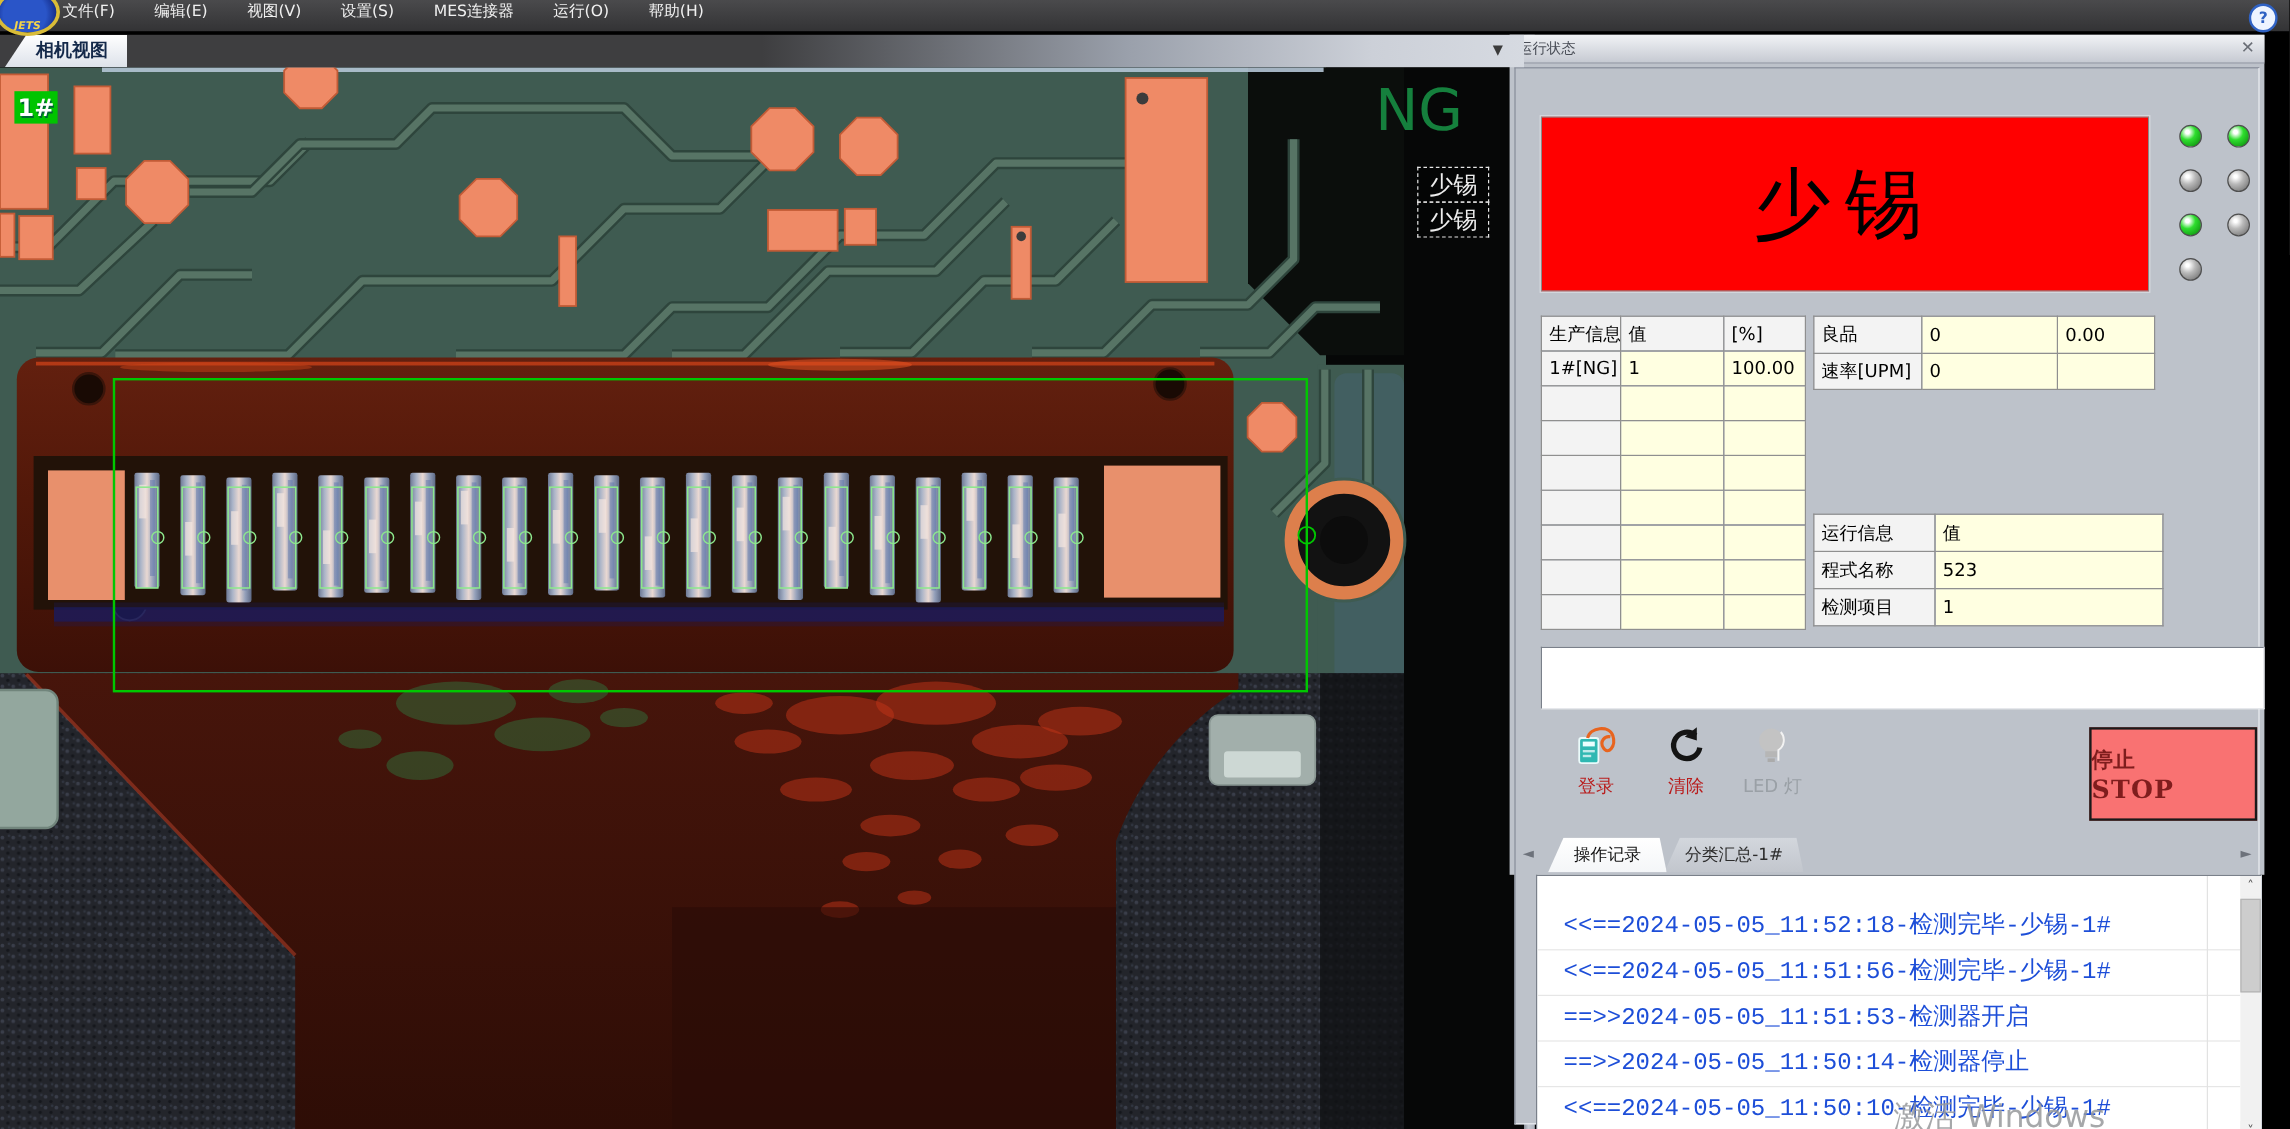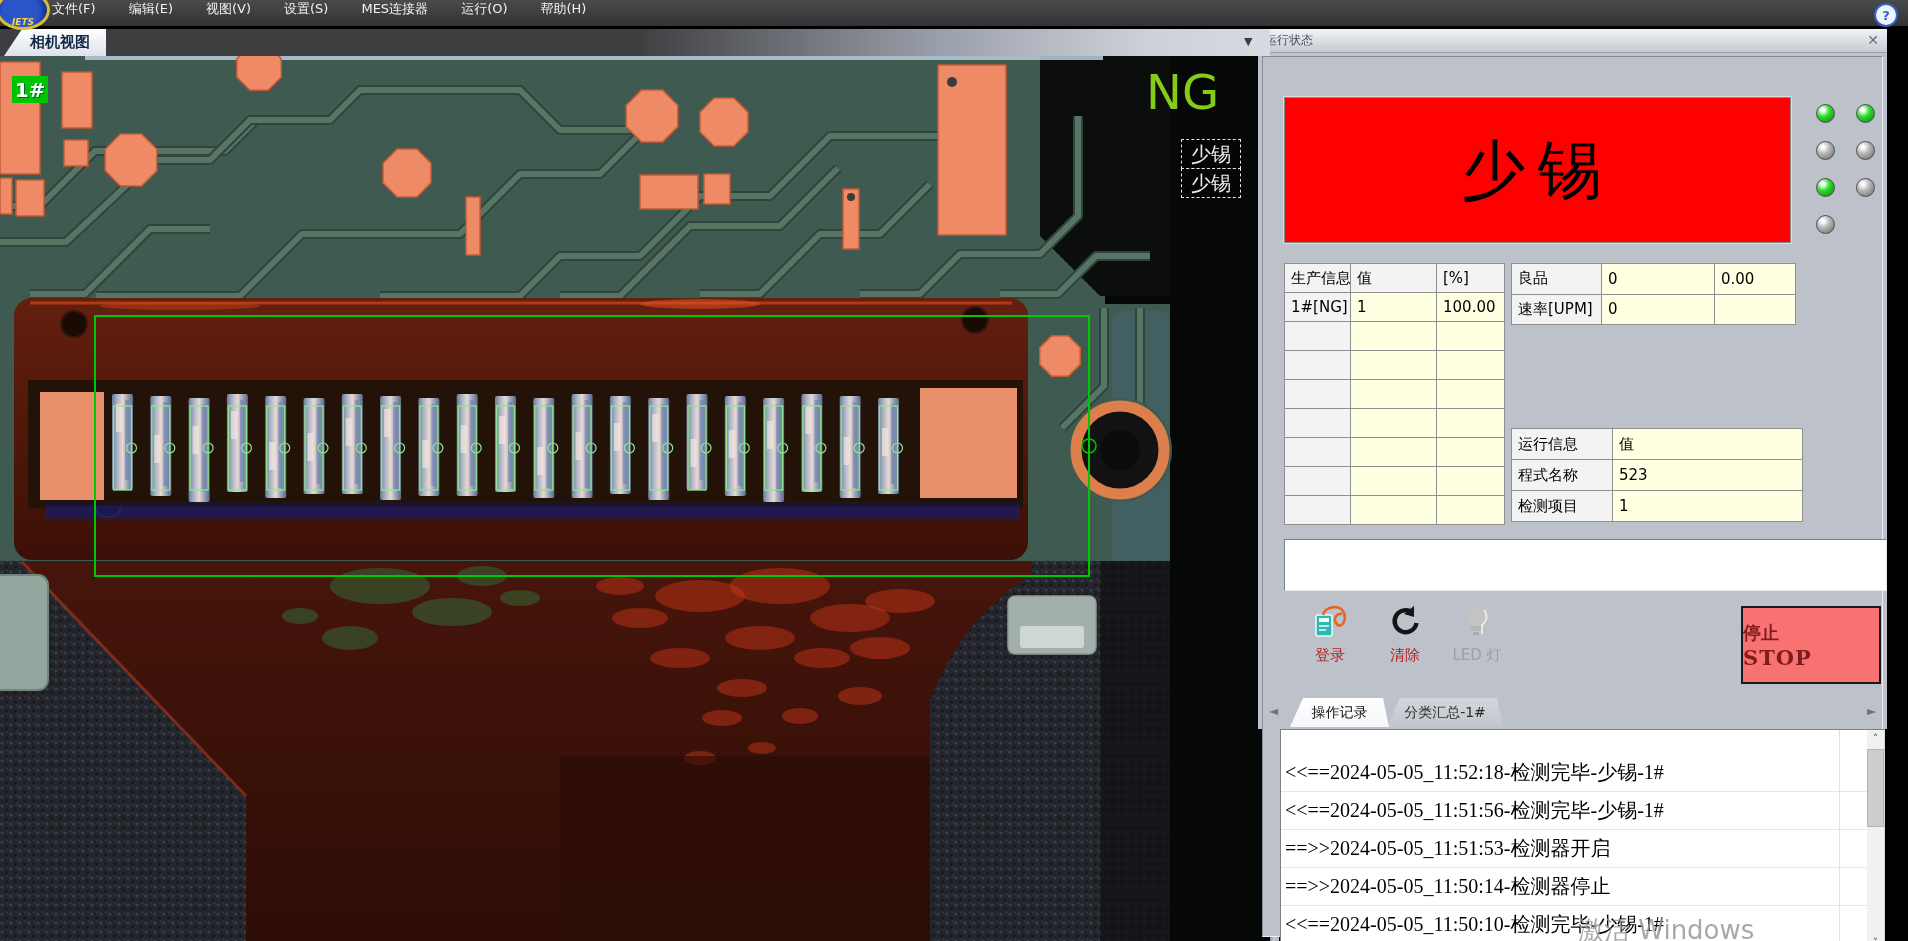--- a/index.html
+++ b/index.html
@@ -78,22 +78,22 @@
   #stop-btn .l2{font-size:21px;letter-spacing:1px;}
   #log-tabstrip{position:absolute;left:0px;top:639px;width:629px;height:31px;}
   .tab-nav{position:absolute;top:8px;color:#6d727b;font-size:12px;}
   .log-tab{position:absolute;top:2px;height:29px;font-size:14px;display:flex;align-items:center;justify-content:center;
            clip-path:polygon(13px 0,calc(100% - 6px) 0,100% 100%,0 100%);box-sizing:border-box;}
   #log-tab-0{left:27px;width:99px;background:linear-gradient(#ffffff,#f4f6f8);color:#101010;z-index:2;}
   #log-tab-1{left:124px;width:116px;background:linear-gradient(#d3d7dd,#c2c6cd);color:#2c2c2c;z-index:1;}
   #log-panel{position:absolute;left:17px;top:672px;width:605px;height:240px;background:#fff;
              border:1px solid;border-color:#7a808a #d4d8de #d4d8de #7a808a;box-sizing:border-box;}
   #log-list{position:absolute;left:0;top:0;width:586px;height:221px;overflow:hidden;padding-top:24px;box-sizing:border-box;}
-  .log-row{height:37px;line-height:37px;border-bottom:1px solid #e6e6e6;padding-left:4px;
-           font-family:Liberation Serif, serif;font-size:20px;color:#000000;white-space:nowrap;overflow:hidden;}
+  .log-row{height:37px;line-height:37px;border-bottom:1px solid #e6e6e6;padding-left:22px;
+           font-family:Liberation Mono, monospace;font-size:20px;color:#1d4ed8;white-space:nowrap;overflow:hidden;}
   #log-colline{position:absolute;left:558px;top:0;width:1px;height:221px;background:#e2e2e2;}
   .sb{position:absolute;background:#f1f1f1;}
   .sb-btn{position:absolute;width:17px;height:17px;background:#f1f1f1;color:#505050;font-size:11px;
           display:flex;align-items:center;justify-content:center;}
   .sb-thumb{position:absolute;background:#cdcdcd;border:1px solid #b4b4b4;box-sizing:border-box;}
   #vscroll{right:0;top:0;width:17px;height:221px;}
   #watermark{position:absolute;left:315px;top:856px;color:rgba(150,153,155,.85);pointer-events:none;z-index:9;}
   #watermark .w1{font-size:26px;}
 </style>
 </head>
@@ -343,21 +343,21 @@
           <circle cx="782.5999999999999" cy="392" r="5" fill="none" stroke="#8de88d" stroke-width="1.2"></circle>
           <rect x="802.9" y="350" width="18" height="84" fill="none" stroke="#8de88d" stroke-width="1.3"></rect>
           <circle cx="820.9" cy="392" r="5" fill="none" stroke="#8de88d" stroke-width="1.2"></circle>
           <rect x="841.1999999999999" y="350" width="18" height="84" fill="none" stroke="#8de88d" stroke-width="1.3"></rect>
           <circle cx="859.1999999999999" cy="392" r="5" fill="none" stroke="#8de88d" stroke-width="1.2"></circle>
           <rect x="879.5" y="350" width="18" height="84" fill="none" stroke="#8de88d" stroke-width="1.3"></rect>
           <circle cx="897.5" cy="392" r="5" fill="none" stroke="#8de88d" stroke-width="1.2"></circle>
         </g>
     </svg>
     <div id="cam-id">1#</div>
-    <div id="ng-label" style="color: #84cc16;">NG</div>
+    <div id="ng-label" style="color: #15803d;">NG</div>
     <div id="defect-tags">
       <div class="defect-tag">少锡</div>
       <div class="defect-tag">少锡</div>
     </div>
   </div>
 
   <div id="divider"></div>
 
   <div id="panel">
     <div id="panel-titlebar">

